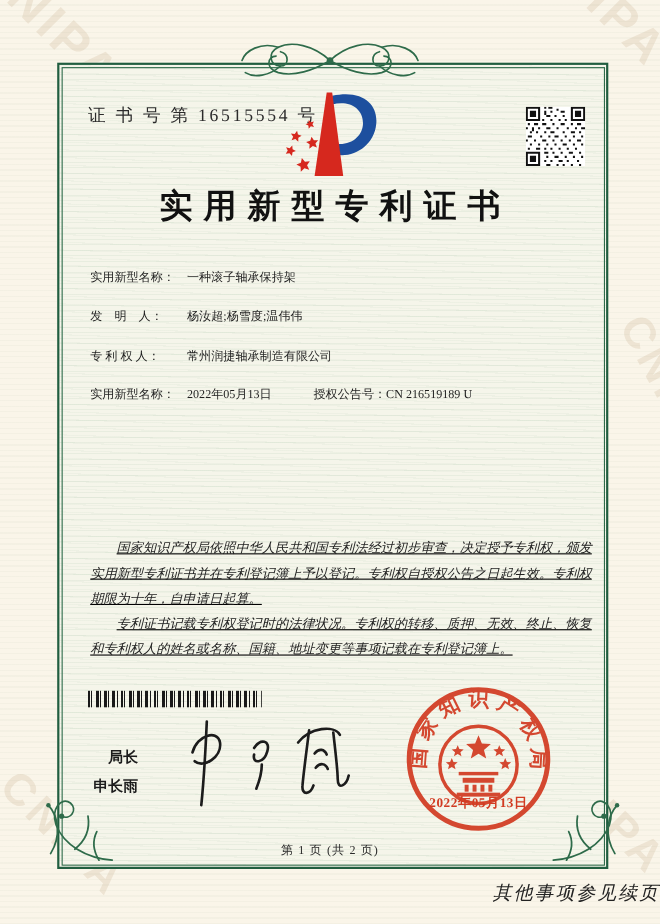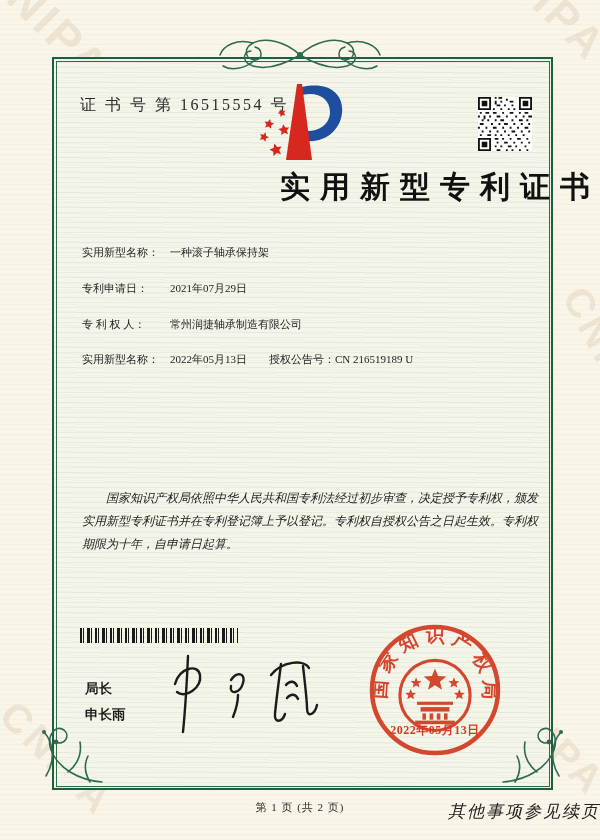--- a/index.html
+++ b/index.html
@@ -32,58 +32,58 @@
   .corner-flourish { position:absolute; z-index:2; }
   
   .cert-no {
     position:absolute; left:80px; top:95px; z-index:2;
     font-size:16px; letter-spacing:2.5px; color:#2b2b2b;
   }
   .logo { position:absolute; left:238px; top:82px; z-index:2; }
   .qr { position:absolute; left:478px; top:97px; z-index:2; }
   .title {
     position:absolute; left:0; right:0; top:167px; z-index:2;
-    text-align:right; font-size:30px; font-weight:700; color:#111;
+    text-align:center; font-size:30px; font-weight:700; color:#111;
     letter-spacing:10px; text-indent:10px;
   }
   
   .fields { position:absolute; left:82px; top:241px; right:58px; z-index:2; }
   .row { font-size:11px; color:#1f1f1f; line-height:22px; margin-bottom:13.8px; white-space:nowrap; }
   .row .label { display:inline-block; width:88px; color:#1f1f1f; }
   .row .value { color:#1f1f1f; }
-  .grant-pair2 { margin-left:22px;text-align:right; }
-  
-  .body-text { position:absolute; left:82px; right:62px; top:487px; z-index:2; }
+  .grant-pair2 { margin-left:38px;text-align:right; }
+  
+  .body-text { position:absolute; left:82px; right:62px; top:487px; z-index:2;text-decoration:underline; }
   .body-text p {
     font-size:12px; line-height:23px; color:#222; text-align:justify;
     text-indent:2em; font-style:italic;
   }
   
   .barcode {
     position:absolute; left:80px; top:628px; width:158px; height:15px; z-index:2;
     background:repeating-linear-gradient(90deg,
       #191919 0 2px, transparent 2px 3px,
       #191919 3px 4px, transparent 4px 7px,
       #191919 7px 10px, transparent 10px 11px,
       #191919 11px 12px, transparent 12px 15px);
   }
   
   .sig-titles { position:absolute; left:85px; top:676px; z-index:2;
     font-family:"Liberation Sans","DejaVu Sans",sans-serif;
-    font-size:13.5px; font-weight:600; color:#1c1c1c; line-height:26px; }
+    font-size:13.5px; font-weight:600; color:#1c1c1c; line-height:26px;text-align:right; }
   .signature { position:absolute; left:145px; top:650px; z-index:3; }
   
   .seal { position:absolute; left:363px; top:618px; width:144px; height:144px; z-index:3; opacity:0.93; }
   .seal-date {
     position:absolute; left:363px; width:144px; top:722px; z-index:4;
     text-align:center; color:#d23b22; font-weight:700; font-size:12px; letter-spacing:0.5px;
   }
   
   .page-num { position:absolute; left:0; right:0; top:765px; z-index:2;
-    text-align:center; font-size:11px; color:#2b2b2b; letter-spacing:1px;margin-top:35px; }
+    text-align:center; font-size:11px; color:#2b2b2b; letter-spacing:1px; }
   .cont-note { position:absolute; left:0; right:0; top:800px; z-index:2;
     text-align:right; font-size:17px; color:#222; font-style:italic; letter-spacing:2px; }
 </style>
 </head>
 <body>
 
 <div class="page">
 
   <span class="wm" style="left:-34px; top:-8px; font-size:46px; transform:rotate(45deg);">CNIPA</span>
   <span class="wm" style="left:468px; top:-26px; font-size:44px; transform:rotate(45deg);">CNIPA</span>
@@ -158,32 +158,33 @@
     <path fill="#111" d="M9,0h1v1h-1z M11,0h2v1h-2z M15,1h1v1h-1z M9,2h1v2h-1z M12,2h1v1h-1z M17,2h2v1h-2z M10,4h2v1h-2z M14,4h1v1h-1z M18,4h1v1h-1z M8,6h1v1h-1z M12,6h1v1h-1z M16,6h1v1h-1z M19,6h1v1h-1z M1,8h1v1h-1z M4,8h2v1h-2z M8,8h2v1h-2z M13,8h1v1h-1z M17,8h2v1h-2z M22,8h1v1h-1z M25,8h2v1h-2z M0,10h1v1h-1z M3,10h1v2h-1z M6,10h1v1h-1z M10,10h2v1h-2z M15,10h1v1h-1z M20,10h1v1h-1z M24,10h1v1h-1z M27,10h2v1h-2z M2,12h1v1h-1z M5,12h1v1h-1z M9,12h1v1h-1z M12,12h2v1h-2z M18,12h1v1h-1z M22,12h2v1h-2z M26,12h1v1h-1z M1,14h2v1h-2z M7,14h1v1h-1z M11,14h1v1h-1z M14,14h2v1h-2z M19,14h1v1h-1z M23,14h1v1h-1z M27,14h1v1h-1z M0,16h1v1h-1z M4,16h1v1h-1z M8,16h2v1h-2z M13,16h1v1h-1z M17,16h1v1h-1z M21,16h1v1h-1z M25,16h2v1h-2z M2,18h1v1h-1z M6,18h1v1h-1z M10,18h1v1h-1z M14,18h1v1h-1z M18,18h2v1h-2z M23,18h1v1h-1z M27,18h1v1h-1z M1,20h1v1h-1z M5,20h2v1h-2z M9,20h1v1h-1z M12,20h1v1h-1z M16,20h1v1h-1z M20,20h1v1h-1z M24,20h1v1h-1z M9,22h2v1h-2z M13,22h1v1h-1z M17,22h1v1h-1z M21,22h2v1h-2z M26,22h1v1h-1z M10,24h1v1h-1z M14,24h2v1h-2z M19,24h1v1h-1z M23,24h1v1h-1z M27,24h1v1h-1z M9,26h1v1h-1z M12,26h1v1h-1z M16,26h2v1h-2z M20,26h1v1h-1z M25,26h1v1h-1z M10,28h2v1h-2z M15,28h1v1h-1z M18,28h1v1h-1z M22,28h1v1h-1z M26,28h1v1h-1z"></path>
   </svg>
 
   <div class="title">实用新型专利证书</div>
 
   <div class="fields">
     <div class="row">
       <span class="label">实用新型名称：</span><span class="value">一种滚子轴承保持架</span>
     </div>
     <div class="row">
-      <span class="label">专利申请日：</span><span class="value">2021年07月29日</span>
+      <span class="label">发　明　人：</span><span class="value">杨汝超;杨雪度;温伟伟</span>
     </div>
     <div class="row">
       <span class="label">专 利 权 人：</span><span class="value">常州润捷轴承制造有限公司</span>
     </div>
     <div class="row">
       <span class="label">实用新型名称：</span><span class="value">2022年05月13日</span><span class="grant-pair2"><span>授权公告号：</span><span class="value">CN 216519189 U</span></span>
     </div>
   </div>
 
   <div class="body-text">
     <p>国家知识产权局依照中华人民共和国专利法经过初步审查，决定授予专利权，颁发实用新型专利证书并在专利登记簿上予以登记。专利权自授权公告之日起生效。专利权期限为十年，自申请日起算。</p>
+    <p>专利证书记载专利权登记时的法律状况。专利权的转移、质押、无效、终止、恢复和专利权人的姓名或名称、国籍、地址变更等事项记载在专利登记簿上。</p>
   </div>
 
   <div class="barcode"></div>
 
   <div class="sig-titles">
     <div>局长</div>
     <div>申长雨</div>
   </div>
 
   <svg class="signature" width="190" height="92" viewBox="0 0 190 92">

